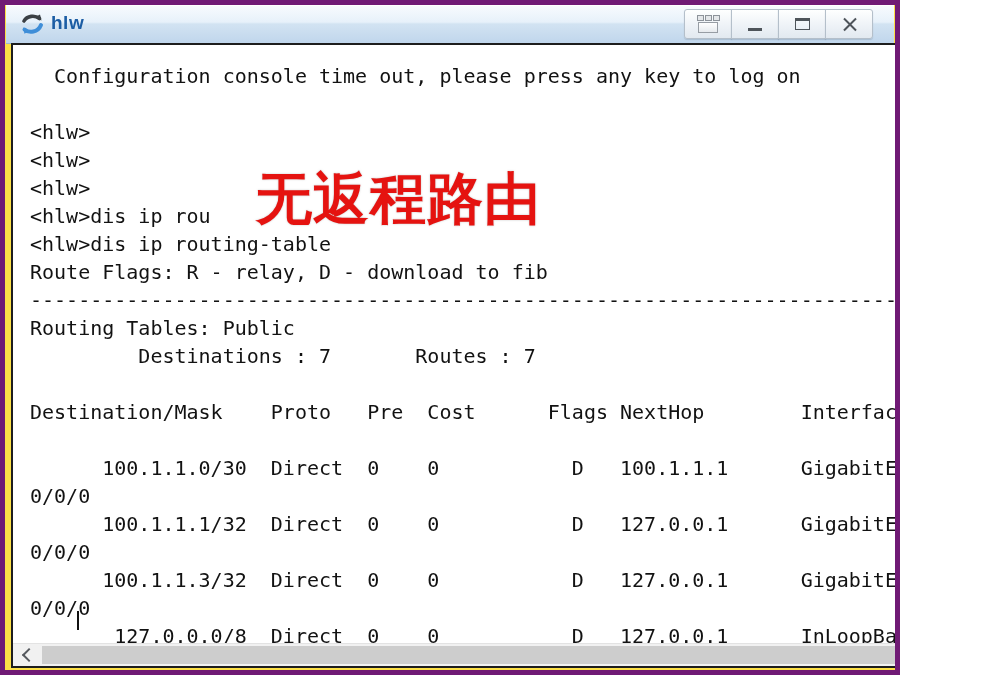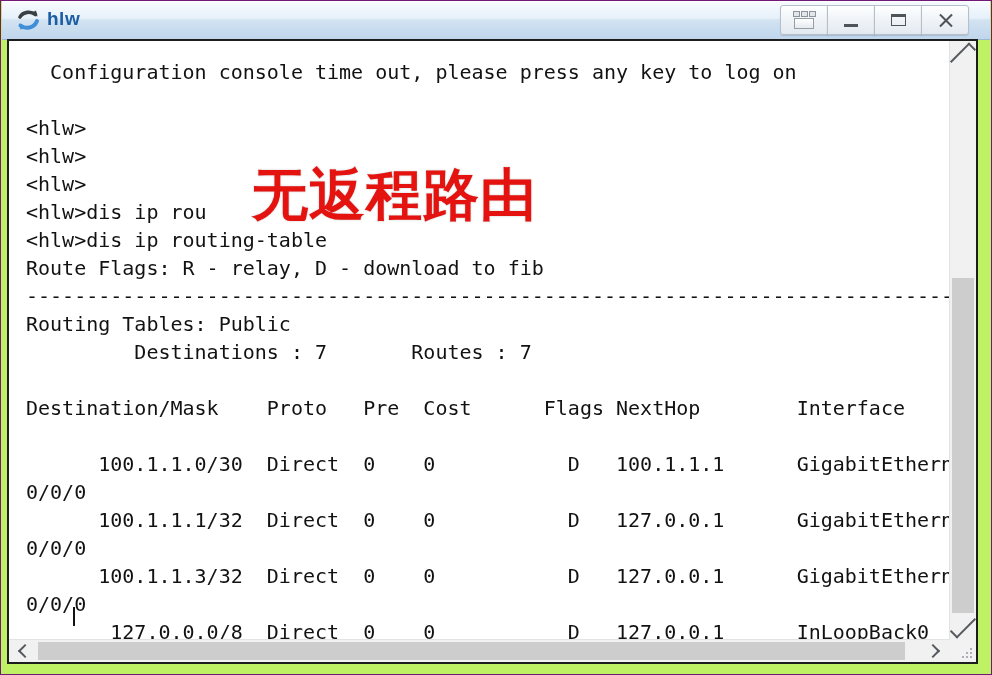--- a/index.html
+++ b/index.html
@@ -1,18 +1,18 @@
 <!DOCTYPE html>
 <html><head>
 <meta charset="utf-8">
 <style>
   html,body{margin:0;padding:0;background:#fff;}
   .window{
-    position:relative;width:992px;height:675px;box-sizing:border-box;
-    background:#bef264;border:1px solid #701a75;overflow:hidden;
+    position:relative;width:900px;height:675px;box-sizing:border-box;
+    background:#fde047;border:5px solid #701a75;overflow:hidden;
     font-family:"Liberation Sans",sans-serif;
   }
   
   .titlebar{
     position:absolute;left:1px;top:0;right:1px;height:38px;
     background:linear-gradient(#f8fbfe,#e7f1fa 45%,#d2e3f2 50%,#c0d6ec);
     box-shadow:inset 0 1px 0 #ffffff;
     border-bottom:1px solid #9cb8d0;
   }
   .title-icon{position:absolute;left:14px;top:7px;width:25px;height:24px;}

